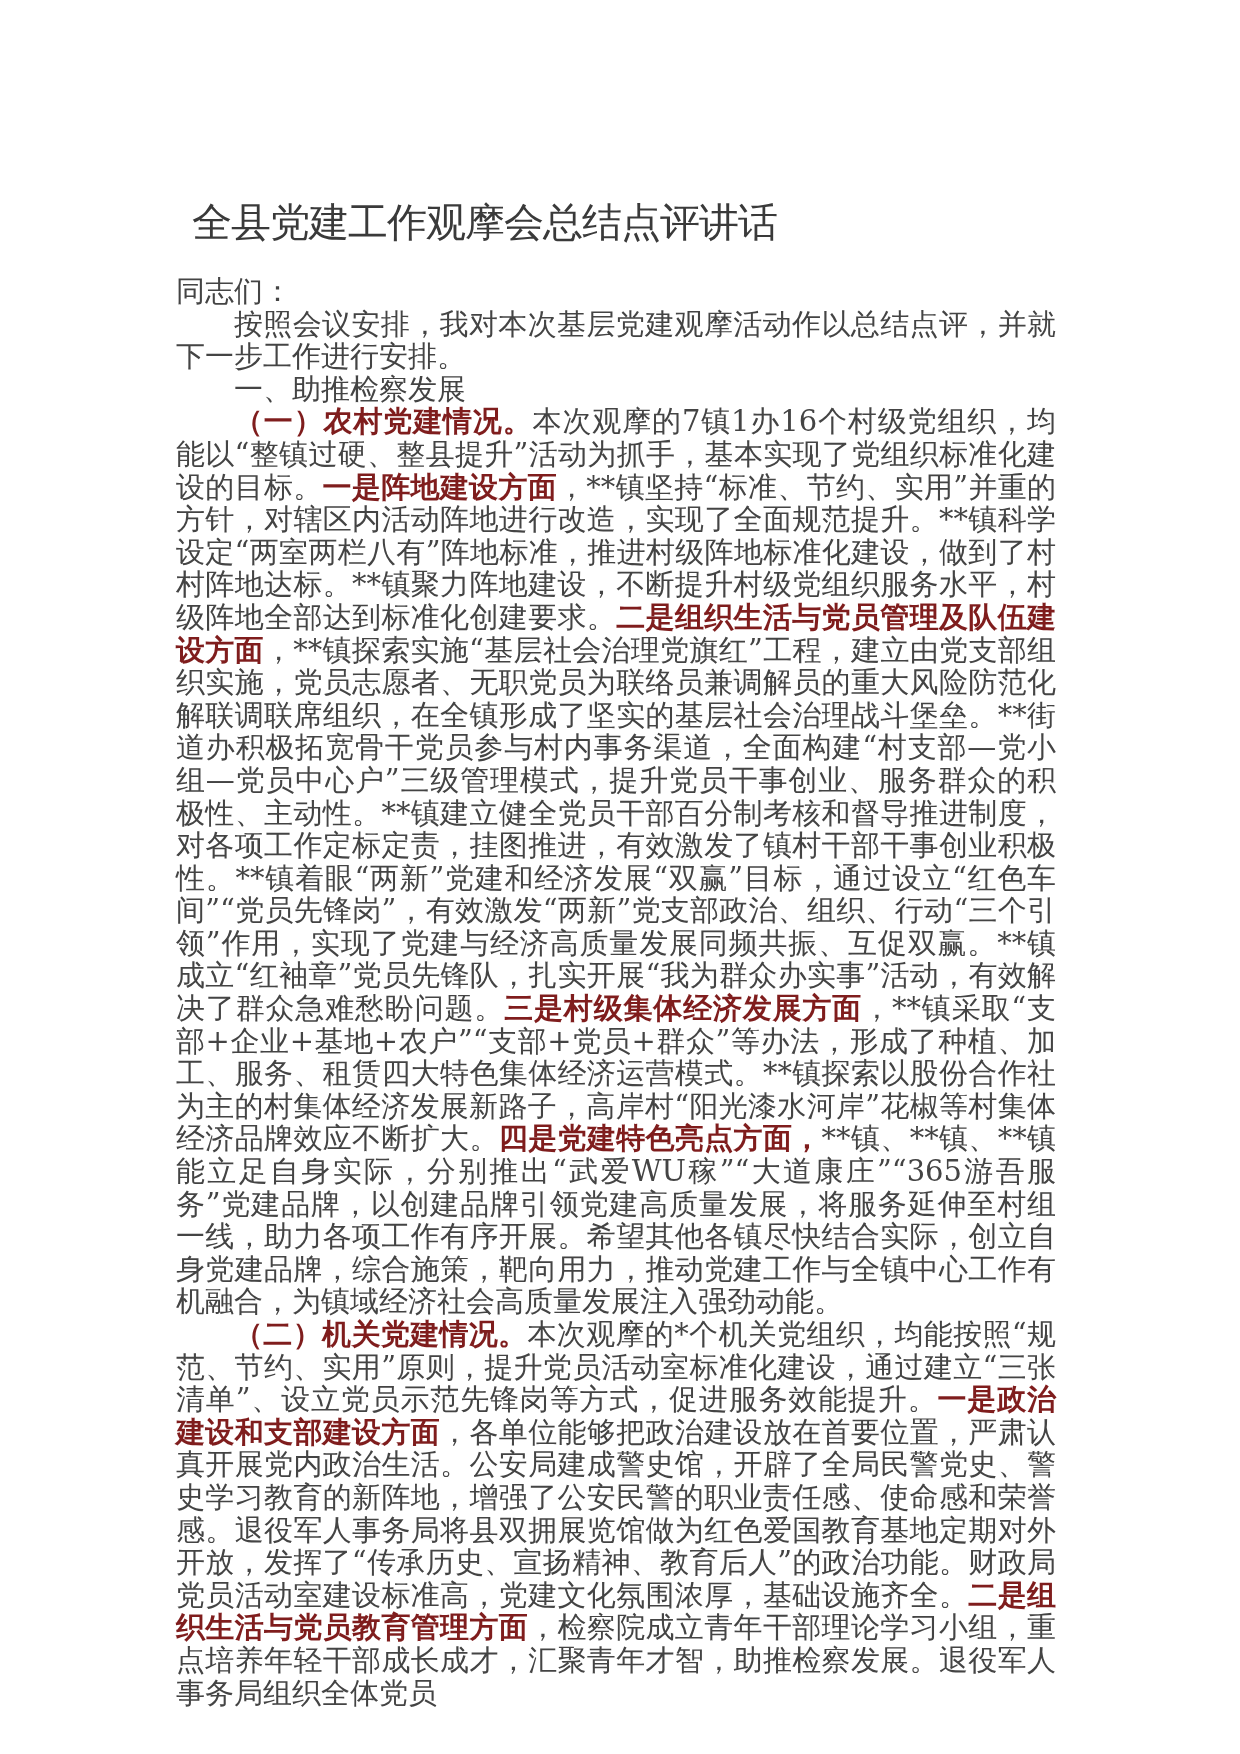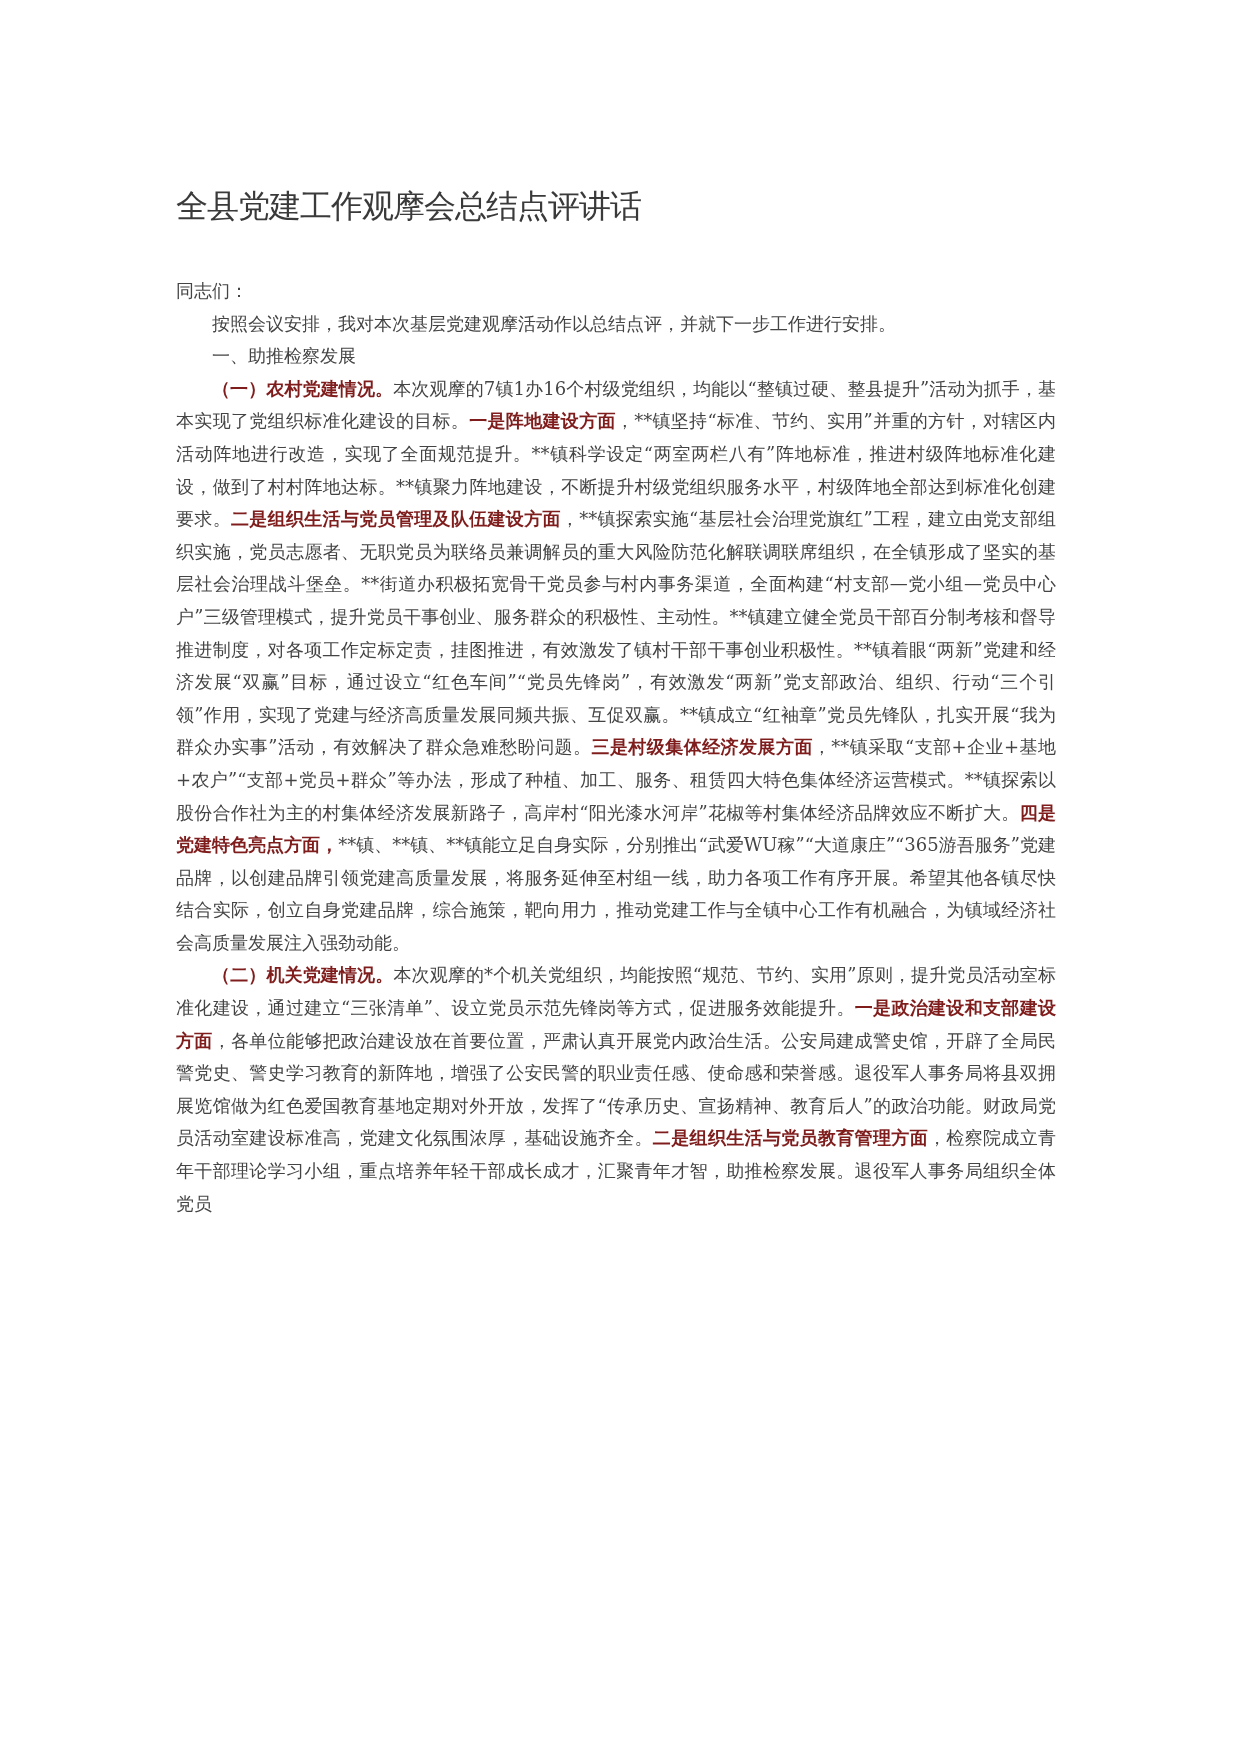--- a/index.html
+++ b/index.html
@@ -3,26 +3,26 @@
 <meta charset="utf-8">
 <style>
   html, body { margin: 0; padding: 0; background: #ffffff; }
   body { width: 1240px; height: 1754px; position: relative; overflow: hidden; }
   .page {
     position: absolute; left: 0; top: 0; width: 1240px; height: 1754px; background: #ffffff;
   }
   .title {
     position: absolute; left: 176px; top: 180px; width: 900px;
     font-family: "DejaVu Sans", "Liberation Sans", sans-serif;
-    font-size: 32px; color: #3a3a3a; letter-spacing: -1px; line-height: 52px; margin: 0; font-weight: normal;
+    font-size: 40px; color: #3a3a3a; letter-spacing: -1px; line-height: 52px; margin: 16px; font-weight: normal;
   }
   .body {
     position: absolute; left: 176px; top: 275px; width: 880px;
     font-family: "DejaVu Serif", "Liberation Serif", serif;
-    font-size: 18px; line-height: 32.6px; color: #444444;
+    font-size: 29px; line-height: 32.6px; color: #444444;
     text-align: justify;
   }
   .body p { margin: 0; }
   .indent { text-indent: 2em; }
   .body b { font-weight: bold; color: #7f1d1d; }
 </style>
 </head>
 <body>
 
 <div class="page">

